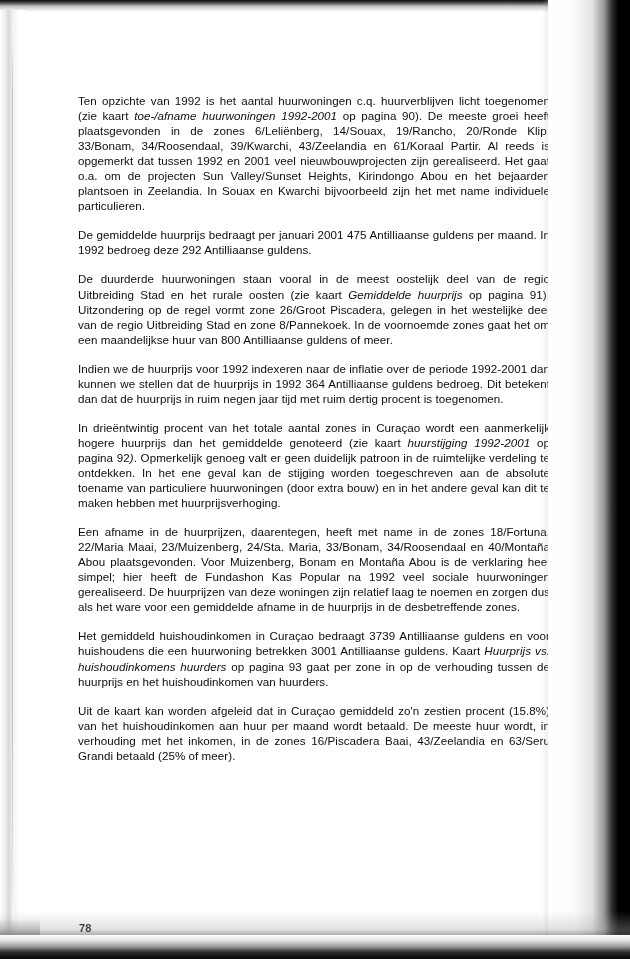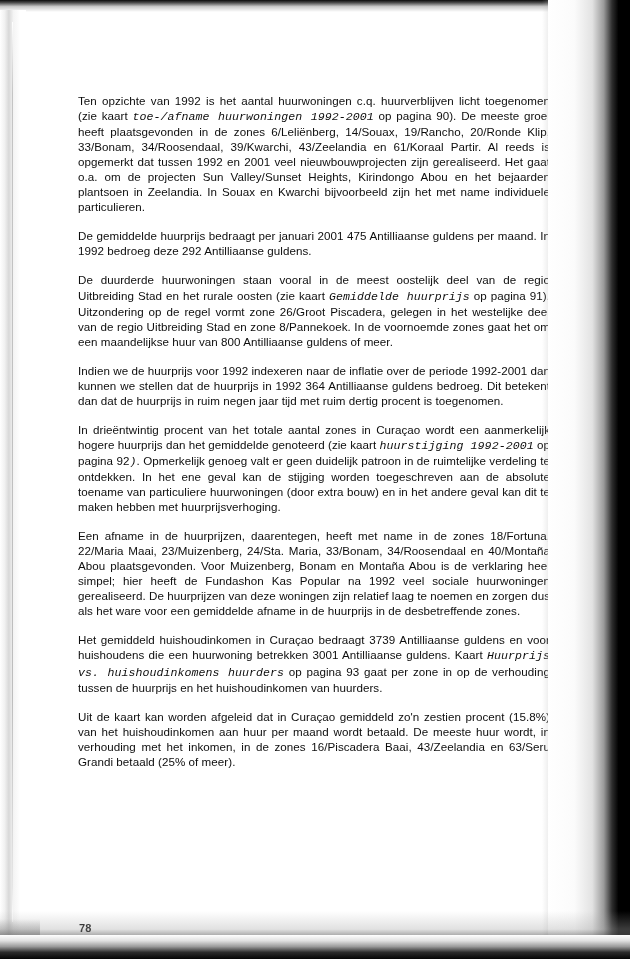--- a/index.html
+++ b/index.html
@@ -97,21 +97,21 @@
     margin: 0 0 14px 0;
     font-size: 11.6px;
     line-height: 15.05px;
     color: #0d0d0d;
     text-align: justify;
     text-justify: inter-word;
     letter-spacing: 0.05px;
     -webkit-font-smoothing: none;
   }
   .para:last-of-type { margin-bottom: 0; }
-  .para i { font-style: italic; font-family: Liberation Mono, monospace; }
+  .para i { font-style: italic; }
 
   #page-number {
     position: absolute;
     left: 79px;
     top: 922px;
     font-size: 11px;
     font-weight: bold;
     color: #101010;
     letter-spacing: 0.2px;
   }

